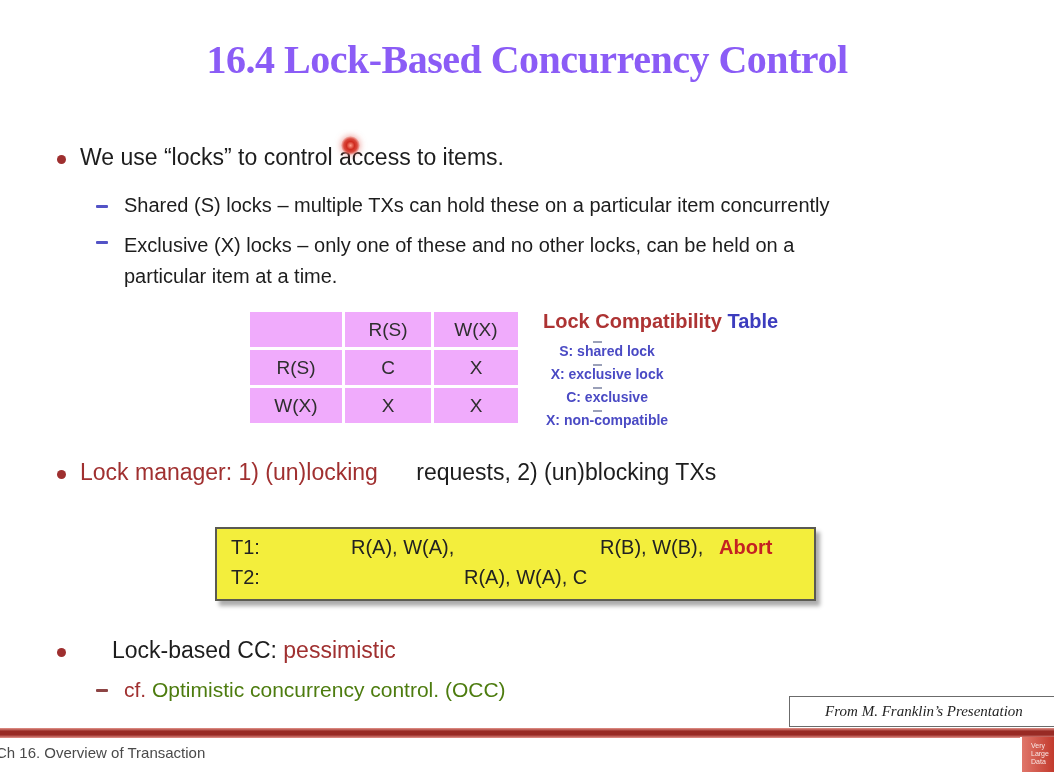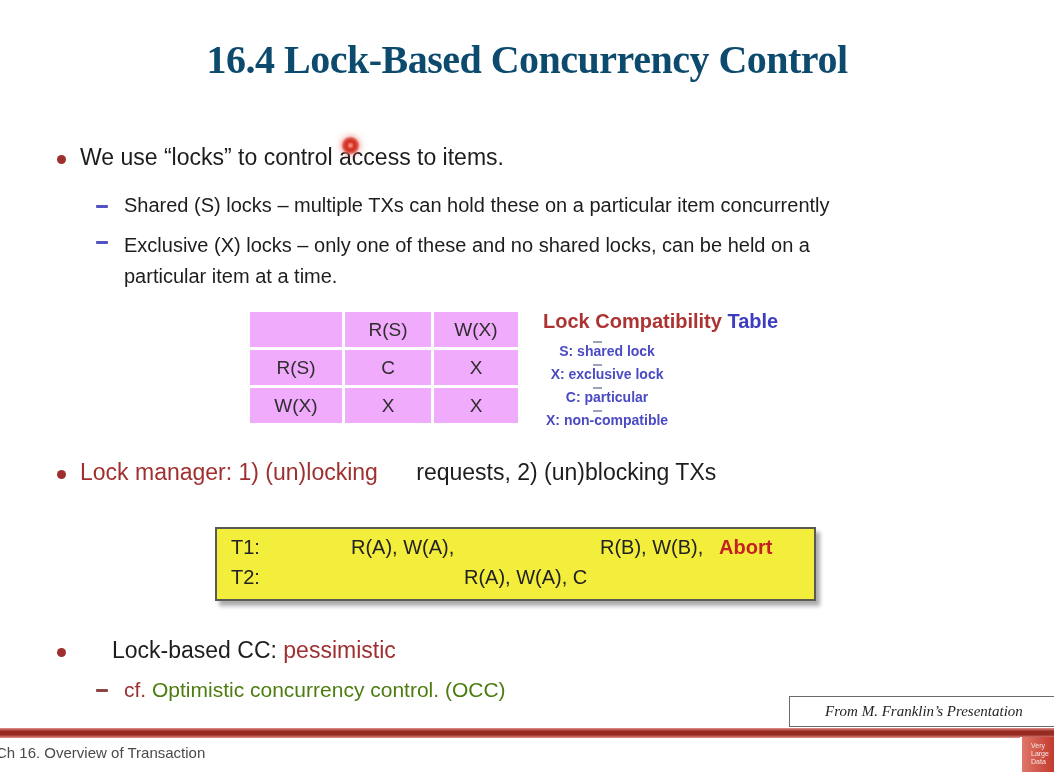--- a/index.html
+++ b/index.html
@@ -6,21 +6,21 @@
   html,body { background:#e9e9e9; }
   .slide {
     position:relative; width:1054px; height:772px; background:#ffffff;
     overflow:hidden; font-family:"Liberation Sans", sans-serif; color:#1d1d1d;
   }
 
   
   .slide-title {
     position:absolute; top:36px; left:0; width:100%; text-align:center;
     font-family:"Liberation Serif", serif; font-weight:700; font-size:40px;
-    color:#0c4a6e; letter-spacing:-0.5px;
+    color:#8b5cf6; letter-spacing:-0.5px;
   }
 
   
   .dot { position:absolute; width:9px; height:9px; border-radius:50%; background:#9e2f2f; }
   .dash { position:absolute; width:12px; height:3px; background:#5353c6; border-radius:1px; }
   .lvl1 { position:absolute; font-size:23px; }
   .lvl2 { position:absolute; font-size:20px; }
 
   #b1       { left:80px;  top:144px; }
   #b1-dot   { left:57px;  top:155px; }
@@ -113,21 +113,21 @@
 
   <span class="dot" id="b1-dot"></span>
   <div class="lvl1" id="b1">We use “locks” to control access to items.</div>
   <div class="laser"></div>
 
   <span class="dash" id="sub1-dash"></span>
   <div class="lvl2" id="sub1">Shared (S) locks – multiple TXs can hold these on a particular item concurrently</div>
 
   <span class="dash" id="sub2-dash"></span>
   <div class="lvl2" id="sub2">
-      <span>Exclusive (X) locks – only one of these and no shared locks, can be held on a</span>
+      <span>Exclusive (X) locks – only one of these and no other locks, can be held on a</span>
       <span>particular item at a time.</span>
     </div>
 
   <div class="ctable">
     <div class="cell"></div>
     <div class="cell">R(S)</div>
     <div class="cell">W(X)</div>
     <div class="cell">R(S)</div>
     <div class="cell">C</div>
     <div class="cell">X</div>
@@ -141,21 +141,21 @@
     <div class="legend-item">
         <span class="ldash"></span>
         <span>S: shared lock</span>
       </div>
     <div class="legend-item">
         <span class="ldash"></span>
         <span>X: exclusive lock</span>
       </div>
     <div class="legend-item">
         <span class="ldash"></span>
-        <span>C: particular</span>
+        <span>C: exclusive</span>
       </div>
     <div class="legend-item">
         <span class="ldash"></span>
         <span>X: non-compatible</span>
       </div>
   </div>
 
   <span class="dot" id="b2-dot"></span>
   <div class="lvl1" id="b2"><span class="red-text">Lock manager: 1) (un)locking</span><span class="black-text"> requests, 2) (un)blocking TXs</span></div>
 

